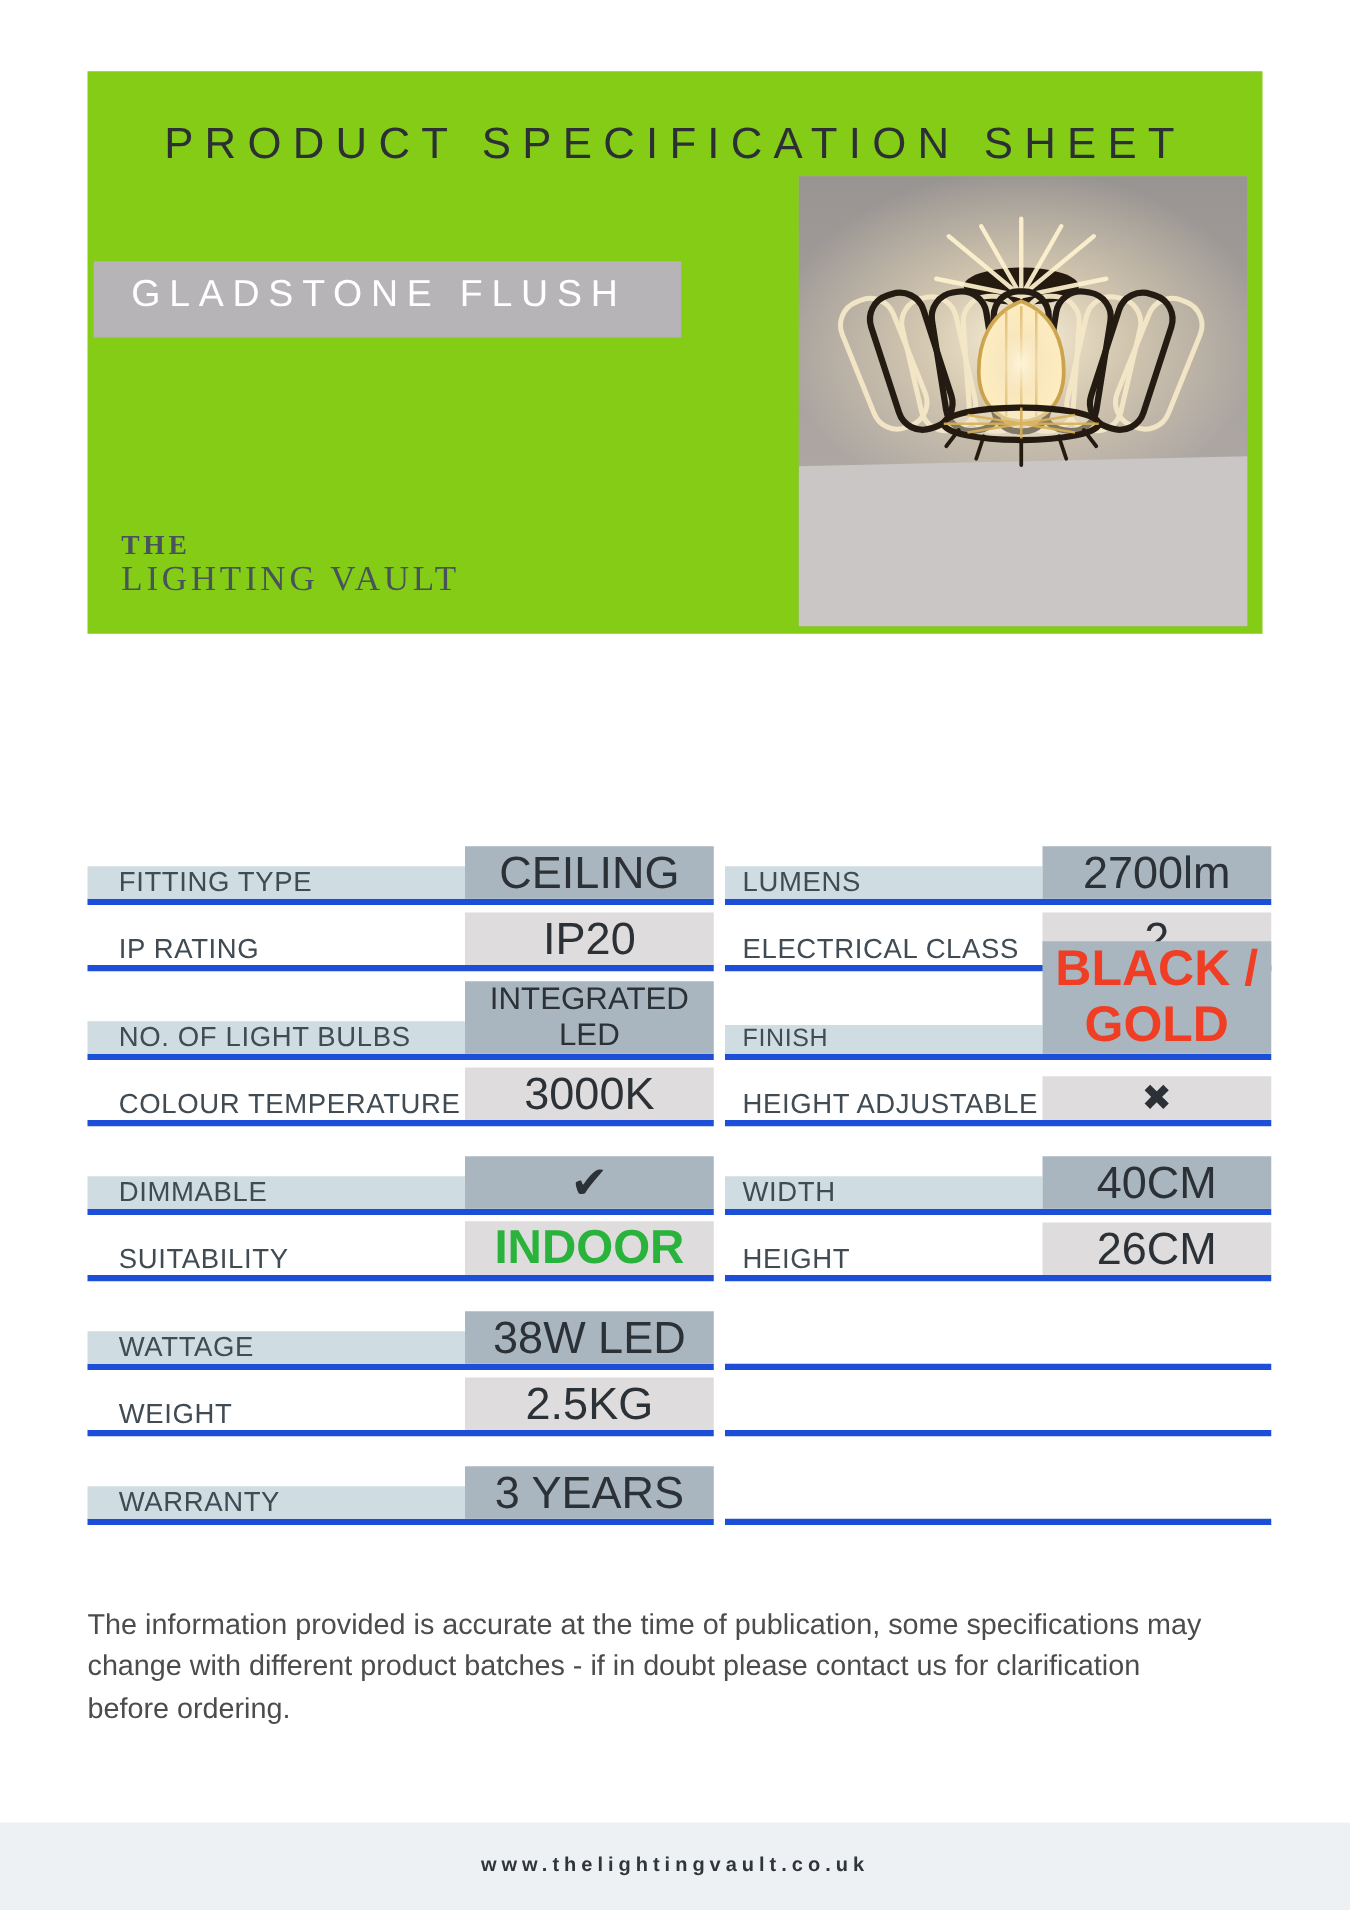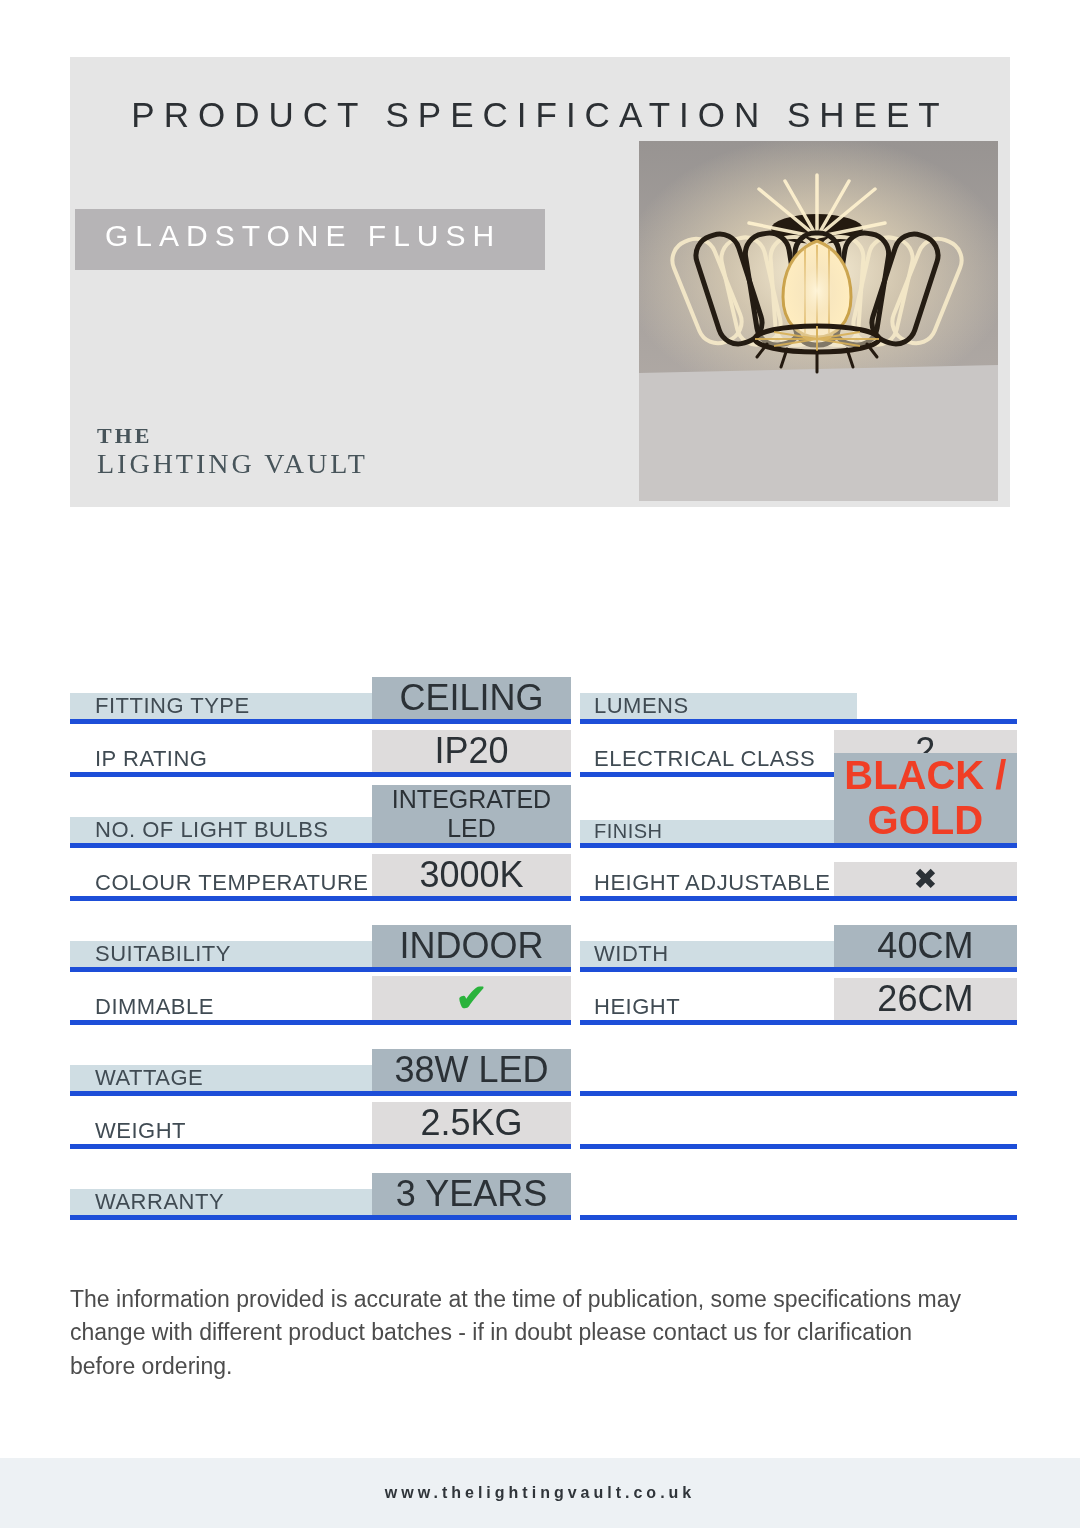--- a/index.html
+++ b/index.html
@@ -3,21 +3,21 @@
 <meta charset="utf-8">
 <style>
   html,body{margin:0;padding:0;background:#ffffff;}
   .sheet{
     position:relative;width:1080px;height:1528px;background:#ffffff;
     font-family:"Liberation Sans", sans-serif;overflow:hidden;
   }
   
   .header-panel{
     position:absolute;left:70px;top:57px;width:940px;height:450px;
-    background:#e5e5e5;
+    background:#84cc16;
   }
   .title{
     position:absolute;left:0;top:38px;width:940px;text-align:center;
     font-size:35px;letter-spacing:9px;font-weight:500;color:#2c3034;white-space:nowrap;
   }
   .badge{
     position:absolute;left:5px;top:152px;width:470px;height:61px;
     background:#b6b4b6;
   }
   .badge span{
@@ -186,44 +186,45 @@
     </div>
     <div class="row">
       <div class="lbl">NO. OF LIGHT BULBS</div>
       <div class="val">INTEGRATED LED</div>
     </div>
     <div class="row">
       <div class="lbl">COLOUR TEMPERATURE</div>
       <div class="val">3000K</div>
     </div>
     <div class="row">
+      <div class="lbl">DIMMABLE</div>
+      <div class="val">✔</div>
+    </div>
+    <div class="row">
       <div class="lbl">SUITABILITY</div>
       <div class="val">INDOOR</div>
     </div>
     <div class="row">
-      <div class="lbl">DIMMABLE</div>
-      <div class="val">✔</div>
-    </div>
-    <div class="row">
       <div class="lbl">WATTAGE</div>
       <div class="val">38W LED</div>
     </div>
     <div class="row">
       <div class="lbl">WEIGHT</div>
       <div class="val">2.5KG</div>
     </div>
     <div class="row">
       <div class="lbl">WARRANTY</div>
       <div class="val">3 YEARS</div>
     </div>
   </div>
 
   <div class="table table-right">
     <div class="row">
       <div class="lbl">LUMENS</div>
+      <div class="val">2700lm</div>
     </div>
     <div class="row">
       <div class="lbl">ELECTRICAL CLASS</div>
       <div class="val">2</div>
     </div>
     <div class="row">
       <div class="lbl">FINISH</div>
       <div class="val">BLACK / GOLD</div>
     </div>
     <div class="row">

